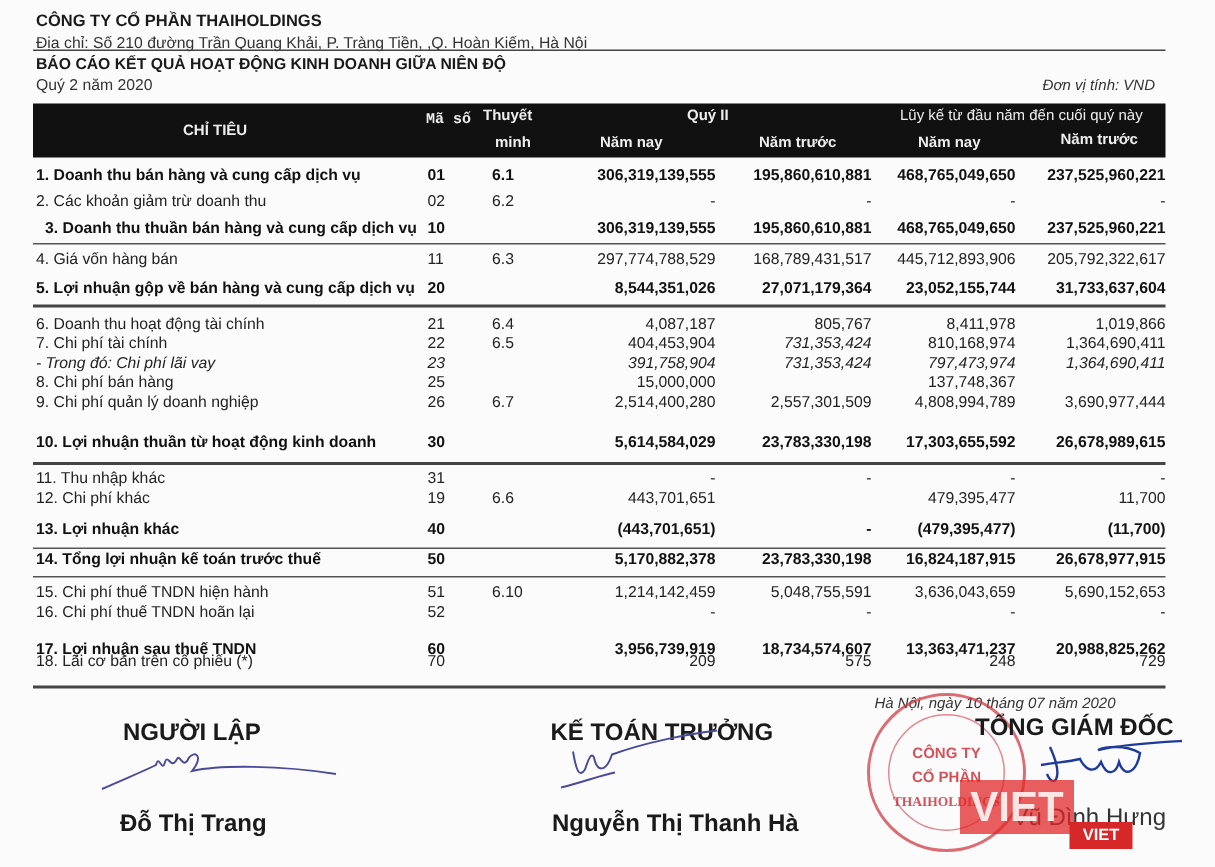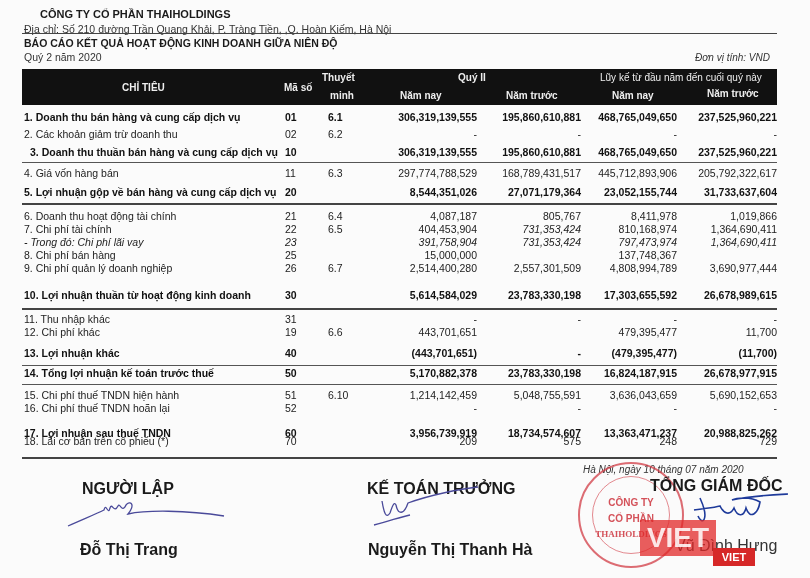--- a/index.html
+++ b/index.html
@@ -1,19 +1,19 @@
 <!DOCTYPE html>
 <html><head>
 <meta charset="utf-8">
 <style>
   * { box-sizing: border-box; margin: 0; padding: 0; }
   html, body { width: 810px; height: 578px; background: #fbfbfb; overflow: hidden; }
   body { font-family: "Liberation Sans", sans-serif; color: #1a1a1a; position: relative; }
 
-  .company { position: absolute; left: 24px; top: 8px; font-size: 11px; font-weight: bold; margin-left: 16px; }
+  .company { position: absolute; left: 24px; top: 8px; font-size: 11px; font-weight: bold; }
   .address { position: absolute; left: 24px; top: 23px; font-size: 10.5px; color: #333; }
   .rule-top { position: absolute; left: 22px; top: 33px; width: 755px; height: 1px; background: #444; }
   .report-title { position: absolute; left: 24px; top: 37px; font-size: 10.5px; font-weight: bold; }
   .quarter { position: absolute; left: 24px; top: 51px; font-size: 10.5px; color: #333; }
   .form-no { position: absolute; right: 35px; top: 37px; font-size: 11px; font-weight: bold; margin-top: 48px; }
   .unit { position: absolute; right: 40px; top: 52px; font-size: 10px; font-style: italic; color: #333; }
 
   .hdr { position: absolute; left: 22px; top: 69px; width: 755px; height: 36px; background: #111; color: #eee; font-weight: bold; font-size: 10px; }
   .hdr span { position: absolute; }
 
@@ -50,21 +50,21 @@
 <div class="company">CÔNG TY CỔ PHẦN THAIHOLDINGS</div>
 <div class="address">Địa chỉ: Số 210 đường Trần Quang Khải, P. Tràng Tiền, ,Q. Hoàn Kiếm, Hà Nội</div>
 <div class="rule-top"></div>
 <div class="report-title">BÁO CÁO KẾT QUẢ HOẠT ĐỘNG KINH DOANH GIỮA NIÊN ĐỘ</div>
 <div class="quarter">Quý 2 năm 2020</div>
 <div class="form-no">Mẫu số B 02a-DN</div>
 <div class="unit">Đơn vị tính: VND</div>
 
 <div class="hdr">
   <span style="left:100px; top:13px;">CHỈ TIÊU</span>
-  <span style="left:262px; top:13px;">Mã số</span>
+  <span style="left:262px; top:6px;font-family:Liberation Mono, monospace;">Mã số</span>
   <span style="left:300px; top:3px;">Thuyết</span>
   <span style="left:308px; top:21px;">minh</span>
   <span style="left:436px; top:3px;">Quý II</span>
   <span style="left:578px; top:3px; font-weight:normal;">Lũy kế từ đầu năm đến cuối quý này</span>
   <span style="left:378px; top:21px;">Năm nay</span>
   <span style="left:484px; top:21px;">Năm trước</span>
   <span style="left:590px; top:21px;">Năm nay</span>
   <span style="left:685px; top:19px;">Năm trước</span>
 </div>
 

